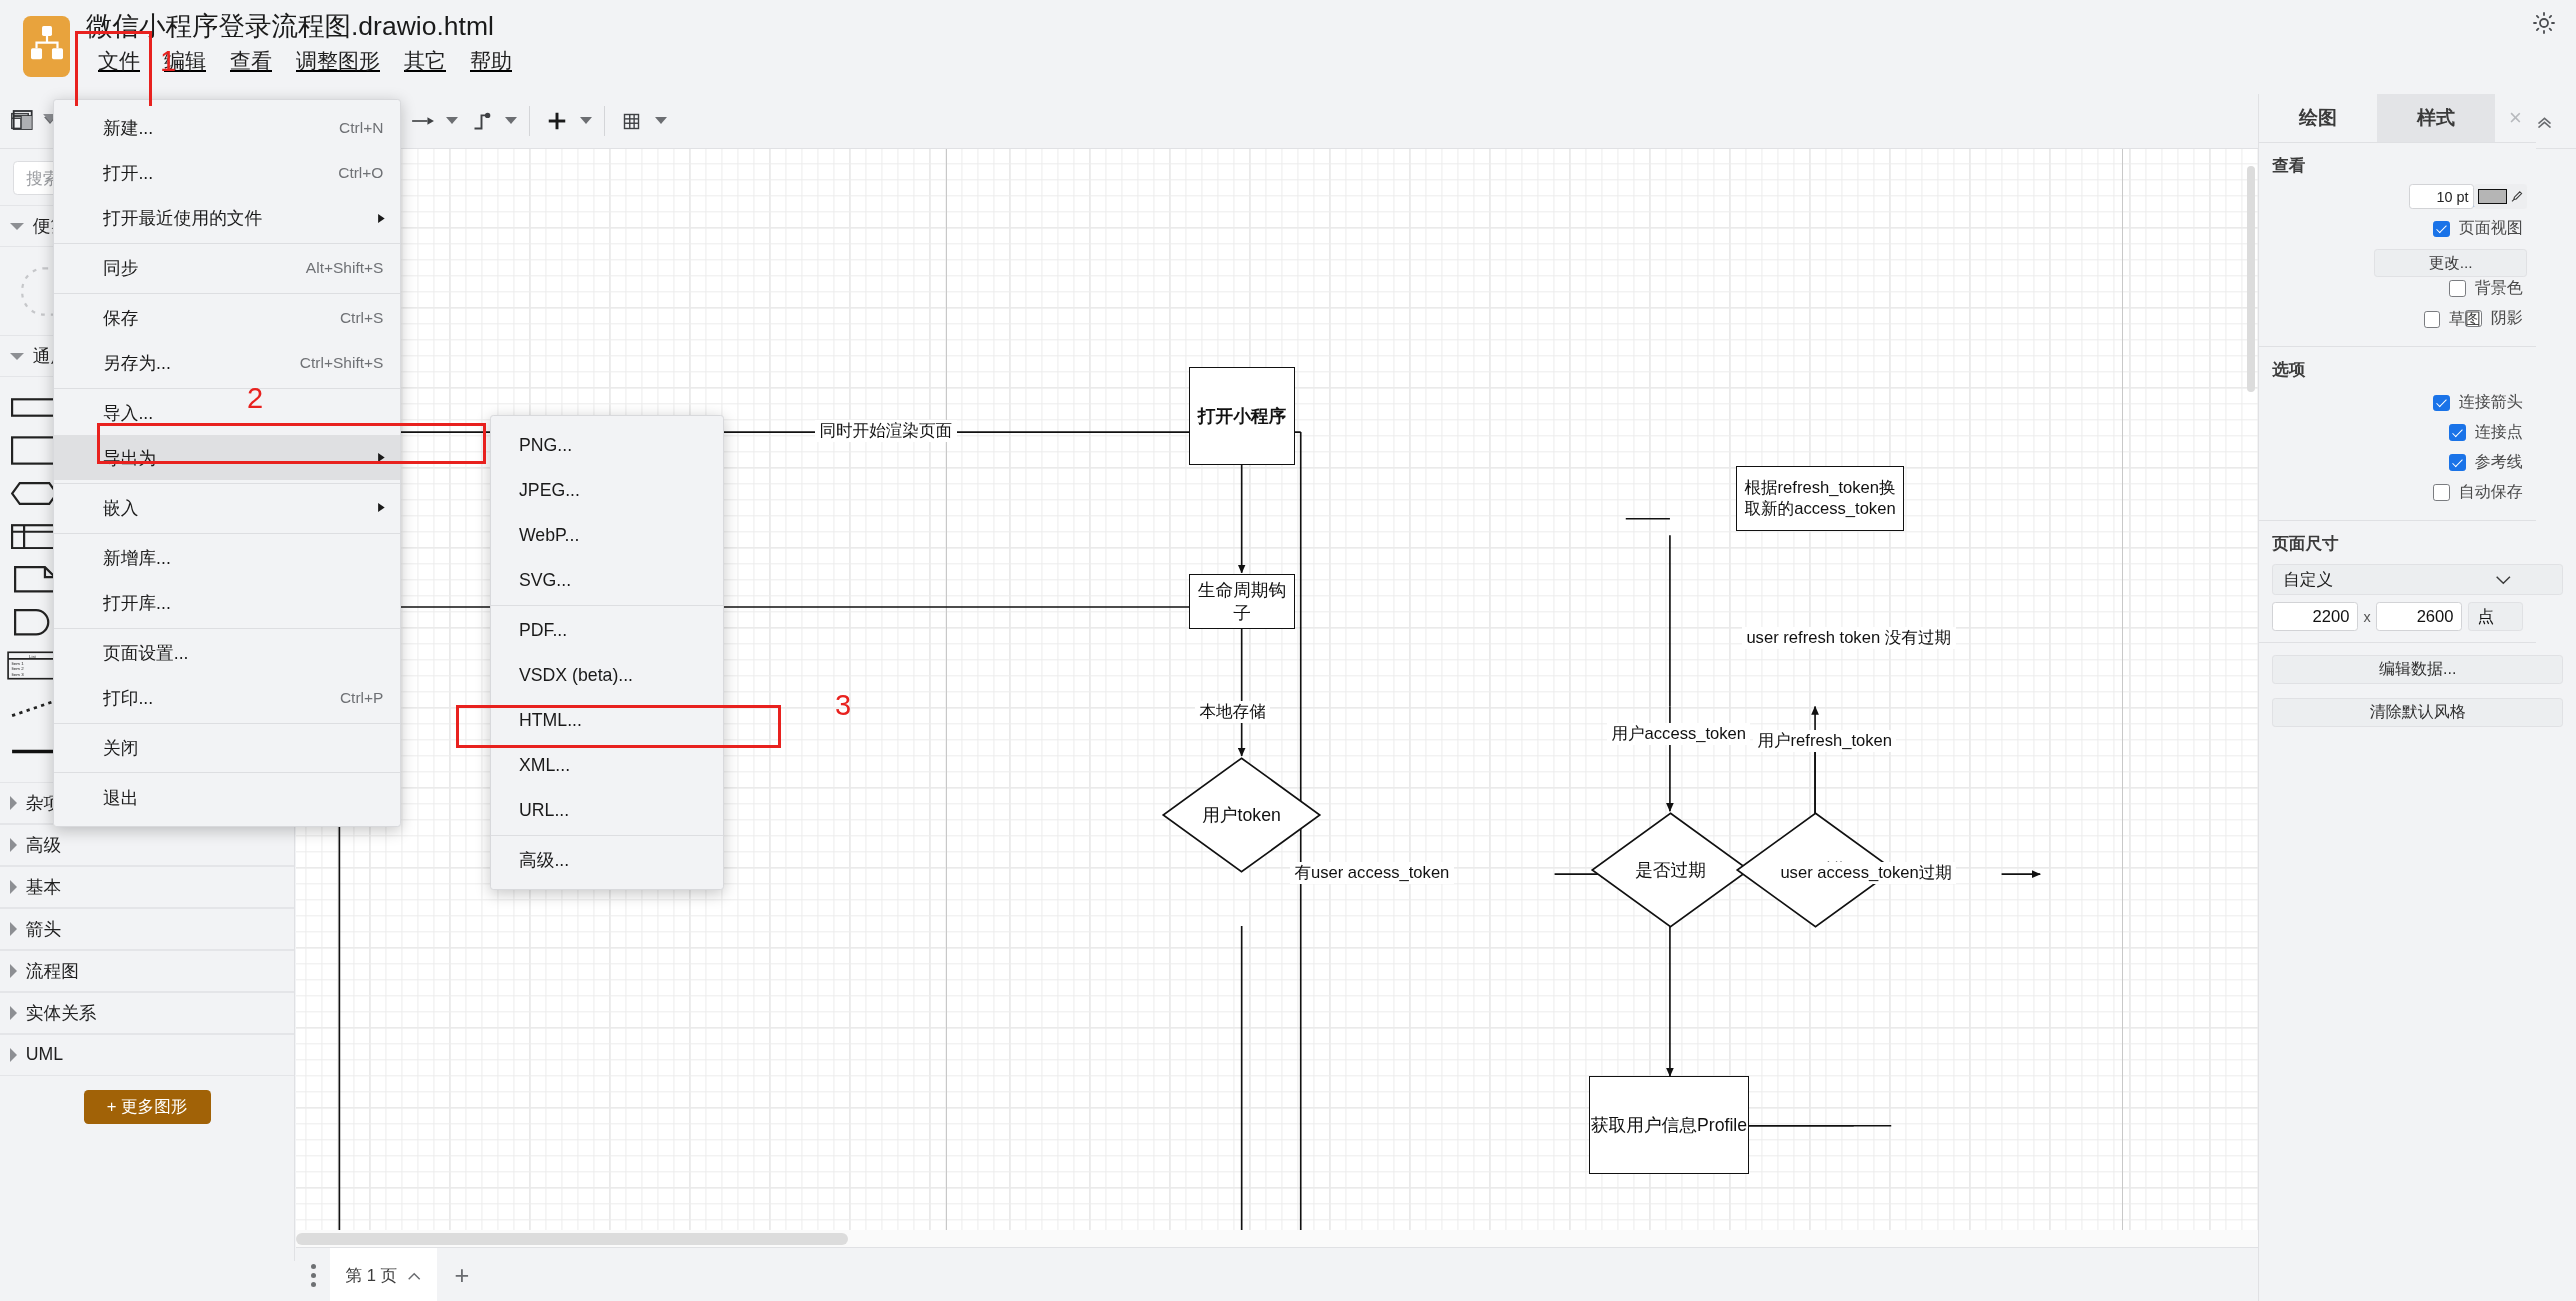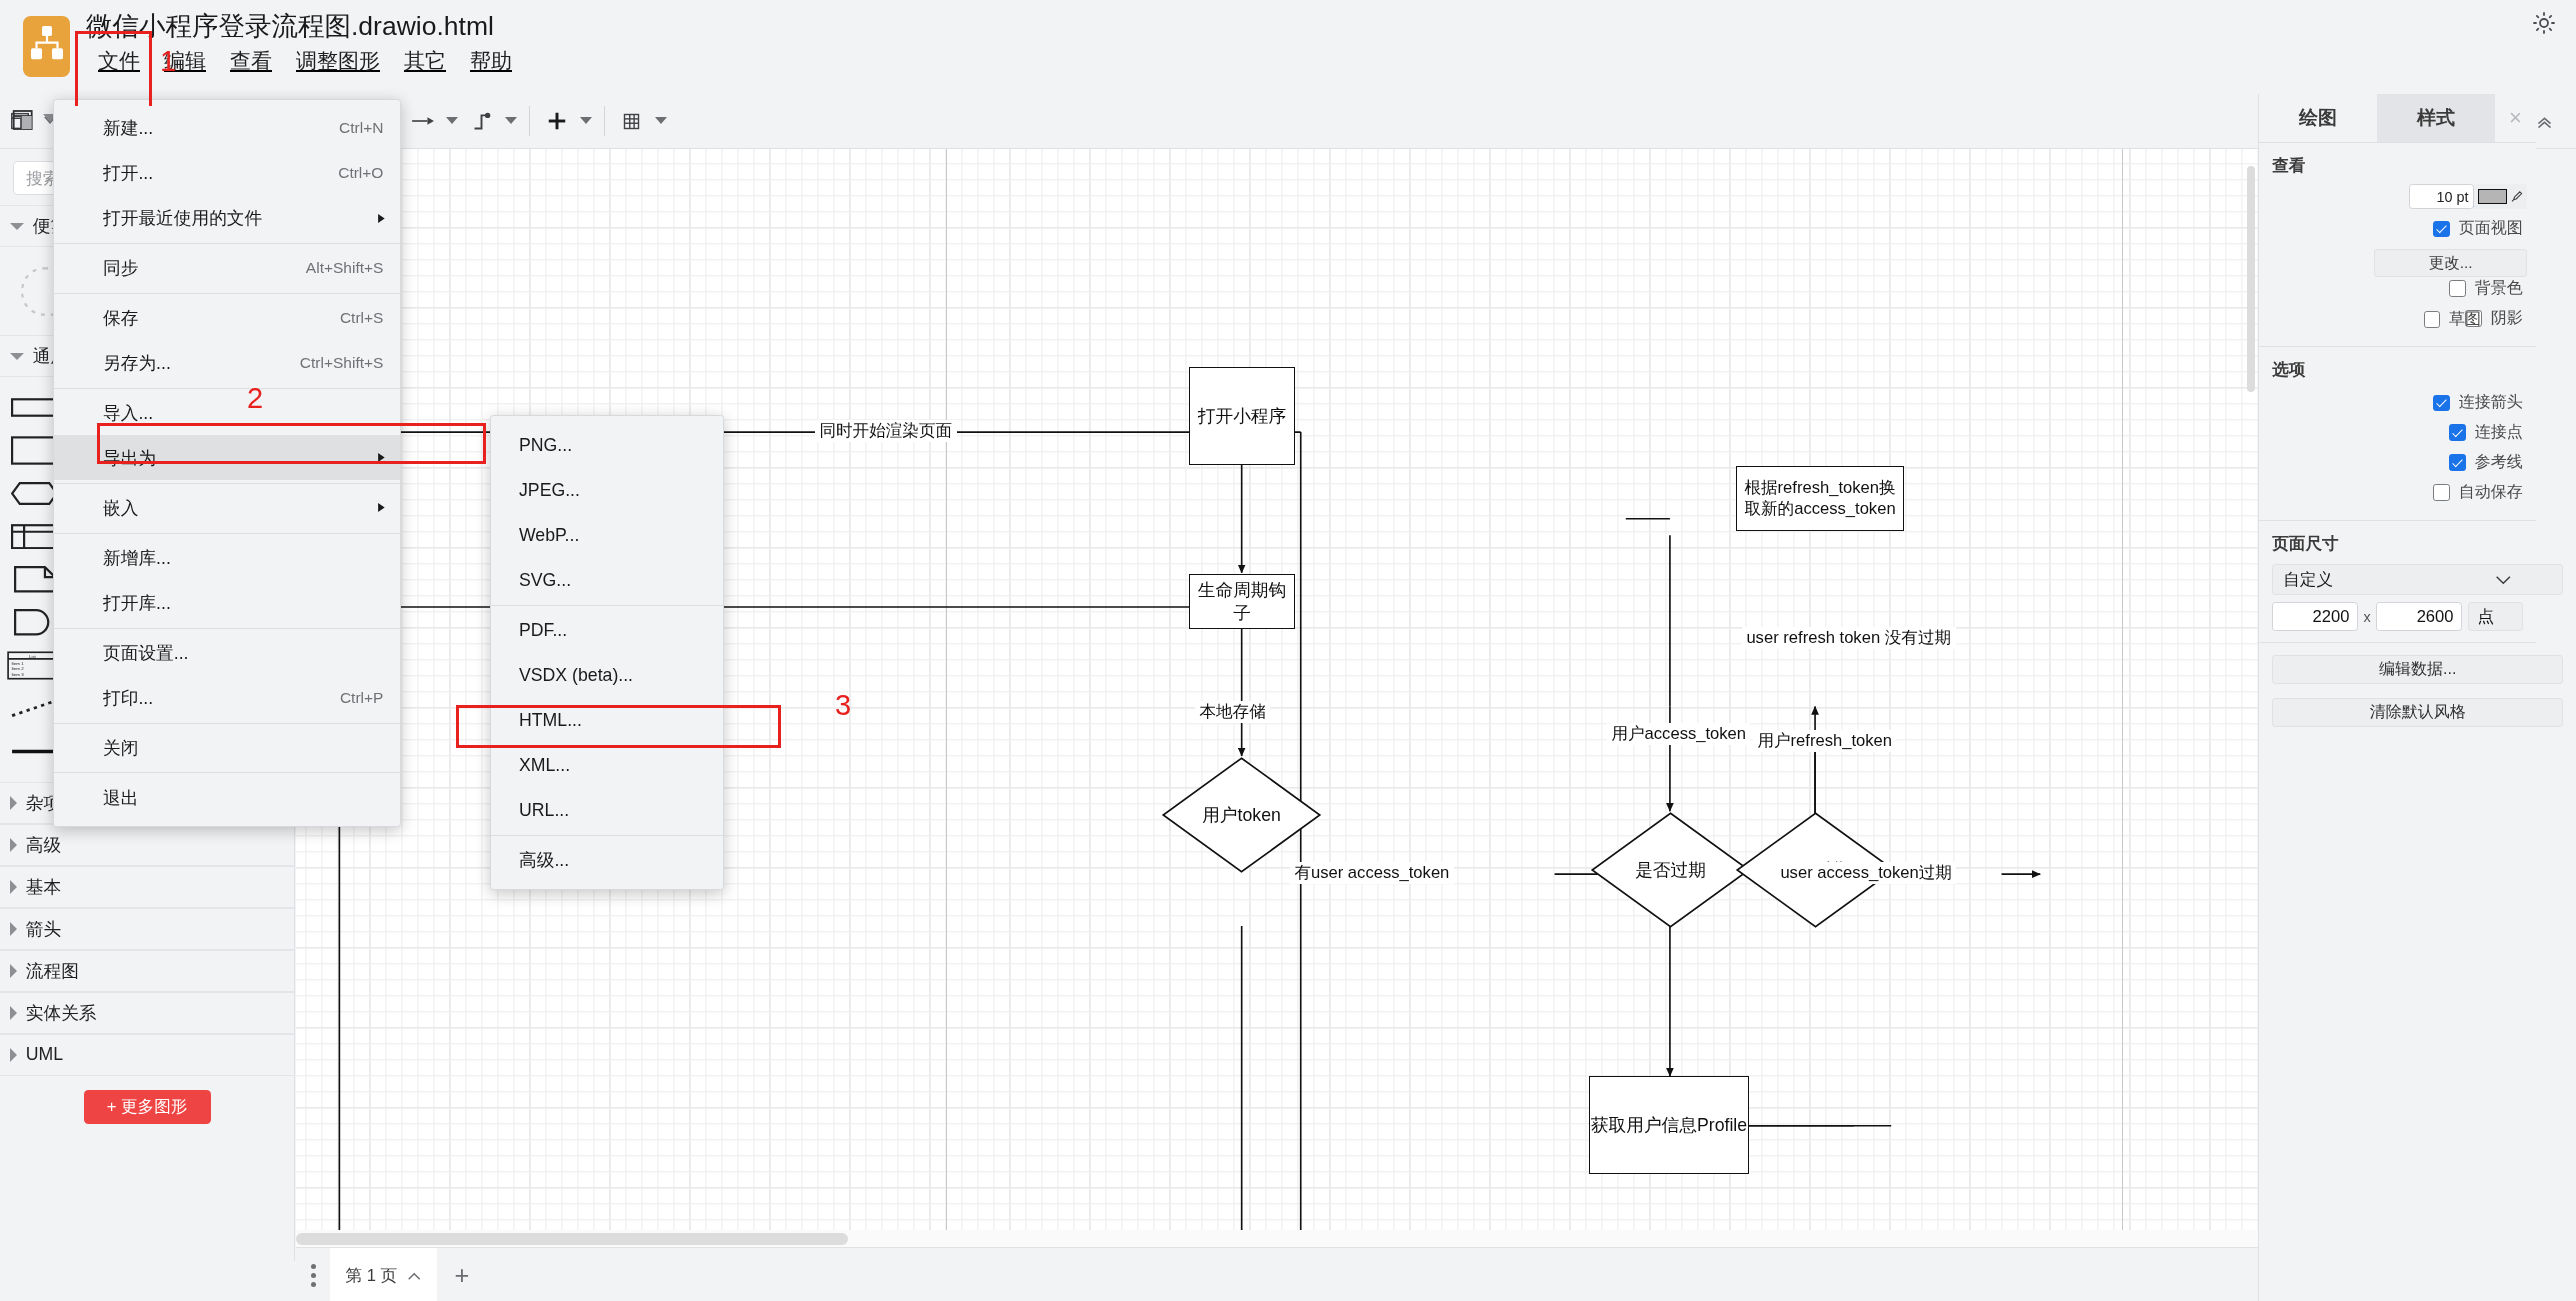--- a/index.html
+++ b/index.html
@@ -75,21 +75,21 @@
     background: #f2f3f5;
   }
   .tri { width: 0; height: 0; }
   .tri.down { border-left: 7.2px solid transparent; border-right: 7.2px solid transparent; border-top: 7.7px solid #8d8f93; }
   .tri.right { border-top: 7.2px solid transparent; border-bottom: 7.2px solid transparent; border-left: 7.7px solid #8d8f93; }
   .shape-grid { padding: 8.8px 0 8.8px 0; display: flex; flex-wrap: wrap; }
   .shape-cell { width: 69px; height: 43px; display: flex; align-items: center; justify-content: center; }
   .scratch { height: 88px; display:flex; align-items:center; padding-left: 20px;}
   .more-btn {
     margin: 14.4px auto 0 auto; display: block; width: 127px; height: 34px;
-    background: #ef4444; color: #fff; border: none; border-radius: 4.4px;
+    background: #a16207; color: #fff; border: none; border-radius: 4.4px;
     font-size: 16.6px; font-family: inherit; cursor: pointer;
   }
 
   
   .canvas {
     position: absolute; left: 296px; top: 149px; width: 1962px; height: 1112px;
     background: #ffffff; overflow: hidden;
   }
   .gridbg {
     position: absolute; left: 0; top: 0; width: 100%; height: 100%;
@@ -691,21 +691,21 @@
       <line x1="2409" y1="670" x2="2489" y2="670" stroke="#111" stroke-width="3"></line>
 
       <line x1="2848" y1="1314" x2="2890" y2="1314" stroke="#111" stroke-width="3"></line>
 
       <line x1="2609" y1="1770" x2="2890" y2="1770" stroke="#111" stroke-width="3"></line>
       <line x1="2890" y1="1314" x2="2890" y2="1770" stroke="#111" stroke-width="0"></line>
 
       <line x1="2609" y1="1770" x2="2822" y2="1770" stroke="#111" stroke-width="3"></line>
     </svg>
 
-    <div class="node" style="left:893px; top:218px; width:106px; height:98px;">
+    <div class="node" style="left:893px; top:218px; width:106px; height:98px;font-weight:bold;">
       <span>打开小程序</span>
     </div>
 
     <div class="node" style="left:893px; top:425px; width:106px; height:55px;">
       <span>生命周期钩子</span>
     </div>
 
     <div class="diamond" style="left:865px; top:607px; width:161px; height:118px;">
       <svg width="161" height="118" viewBox="0 0 292 214">
           <polygon points="146,4 288,107 146,210 4,107" fill="#fff" stroke="#111" stroke-width="3"></polygon>

